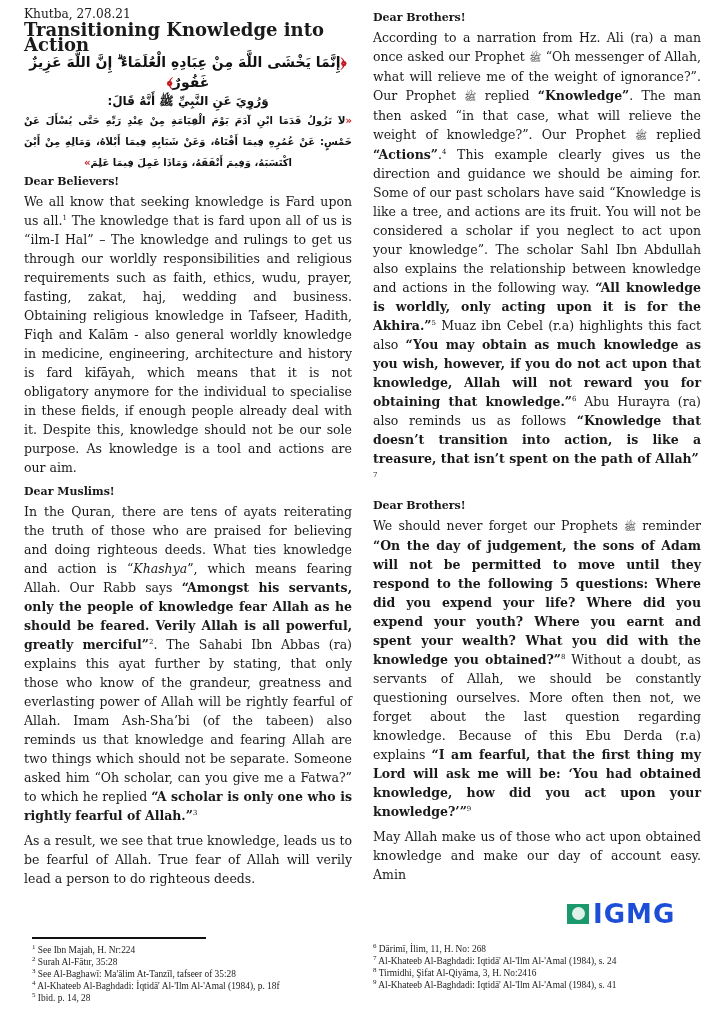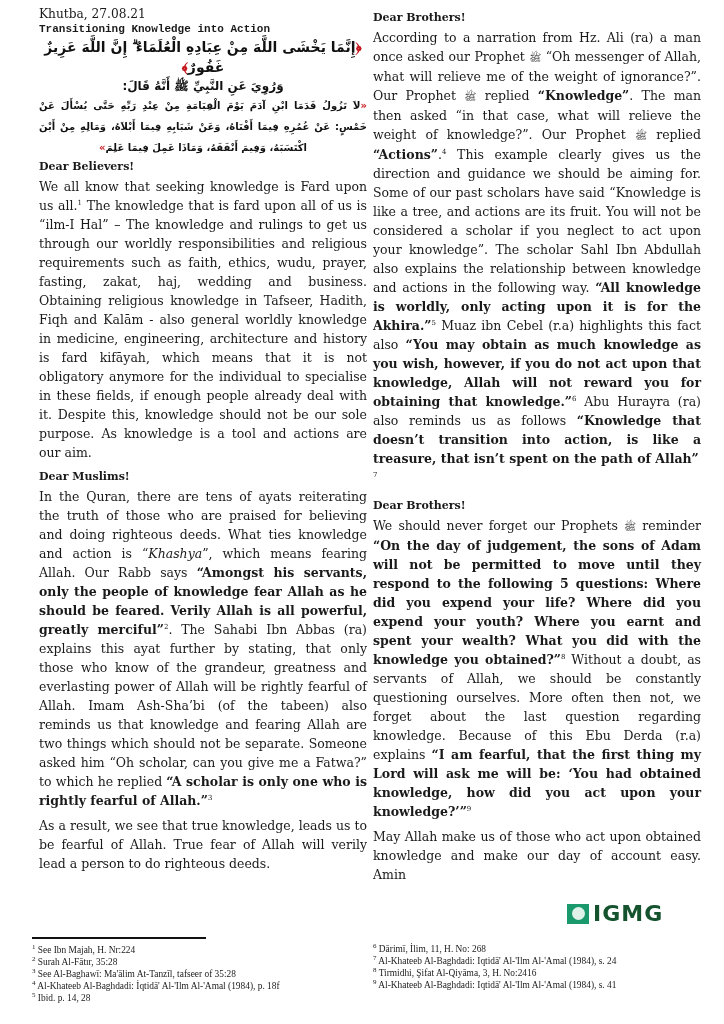--- a/index.html
+++ b/index.html
@@ -1,44 +1,44 @@
 <!DOCTYPE html>
 <html><head>
 <meta charset="utf-8">
 <style>
   html, body { margin: 0; padding: 0; background: #ffffff; }
   body { width: 724px; height: 1024px; position: relative; overflow: hidden;
          font-family: "DejaVu Serif", "Liberation Serif", serif; color: #1a1a1a; }
   .col { position: absolute; top: 0; width: 328px; }
-  .col.left { left: 39px; }
+  .col.left { left: 24px; }
   .col.right { left: 373px; }
   .meta { font-size: 12.2px; line-height: 15px; margin-top: 7px; }
-  .title { font-size: 11px; font-weight: bold; line-height: 15px; font-family: Liberation Mono, monospace; }
+  .title { font-size: 18px; font-weight: bold; line-height: 15px; }
   .arabic { direction: rtl; text-align: center; font-family: "DejaVu Sans", sans-serif;
             font-weight: bold; color: #111; }
   .arabic .l1 { font-size: 14px; line-height: 20px; }
   .arabic .l2 { font-size: 12px; line-height: 18px; font-weight: bold; }
   .arabic .l3 { font-size: 10px; line-height: 21px; text-align: justify; text-align-last: center; }
   .bracket { color: #c4161c; }
   h3 { font-size: 11px; font-weight: bold; margin: 0; line-height: 17px; }
   p { font-size: 12.5px; line-height: 19px; margin: 2px 0 6px 0; text-align: justify; }
   p b { font-weight: bold; }
   sup { font-size: 7px; line-height: 0; vertical-align: super; }
   .sala { font-family: "DejaVu Sans", sans-serif; font-size: 10px; }
   .fn-rule { position: absolute; left: 32px; top: 937px; width: 174px; height: 2px; background: #111; }
   .footnotes { position: absolute; top: 944px; font-family: "Liberation Serif", serif; font-size: 9.4px; line-height: 12px; }
   .footnotes.left { left: 32px; }
   .footnotes.right { left: 373px; top: 943px; }
   .footnotes div { white-space: nowrap; }
   .logo { position: absolute; left: 567px; top: 904px; display: flex; align-items: center; gap: 4px; }
   .logo-mark { width: 22px; height: 20px; background: #1a9a6c; position: relative; }
   .logo-mark::after { content: ""; position: absolute; left: 5px; top: 3px; width: 13px; height: 13px;
                       border-radius: 50%; background: #dff2ea; }
-  .logo-text { font-family: "DejaVu Sans", sans-serif; font-weight: bold; font-size: 22px;
-               letter-spacing: 1px; color: #14532d; line-height: 20px; }
+  .logo-text { font-family: "DejaVu Sans", sans-serif; font-weight: bold; font-size: 26px;
+               letter-spacing: 1px; color: #1d4ed8; line-height: 20px; }
 </style>
 </head>
 <body>
 
 <div class="col left">
   <div class="meta">Khutba, 27.08.21</div>
   <div class="title">Transitioning Knowledge into Action</div>
   <div class="arabic">
     <div class="l1"><span class="bracket">﴿</span>إِنَّمَا يَخْشَى اللَّهَ مِنْ عِبَادِهِ الْعُلَمَاءُ ۗ إِنَّ اللَّهَ عَزِيزٌ غَفُورٌ<span class="bracket">﴾</span></div>
     <div class="l2">وَرُوِيَ عَنِ النَّبِيِّ ﷺ أَنَّهُ قَالَ:</div>

